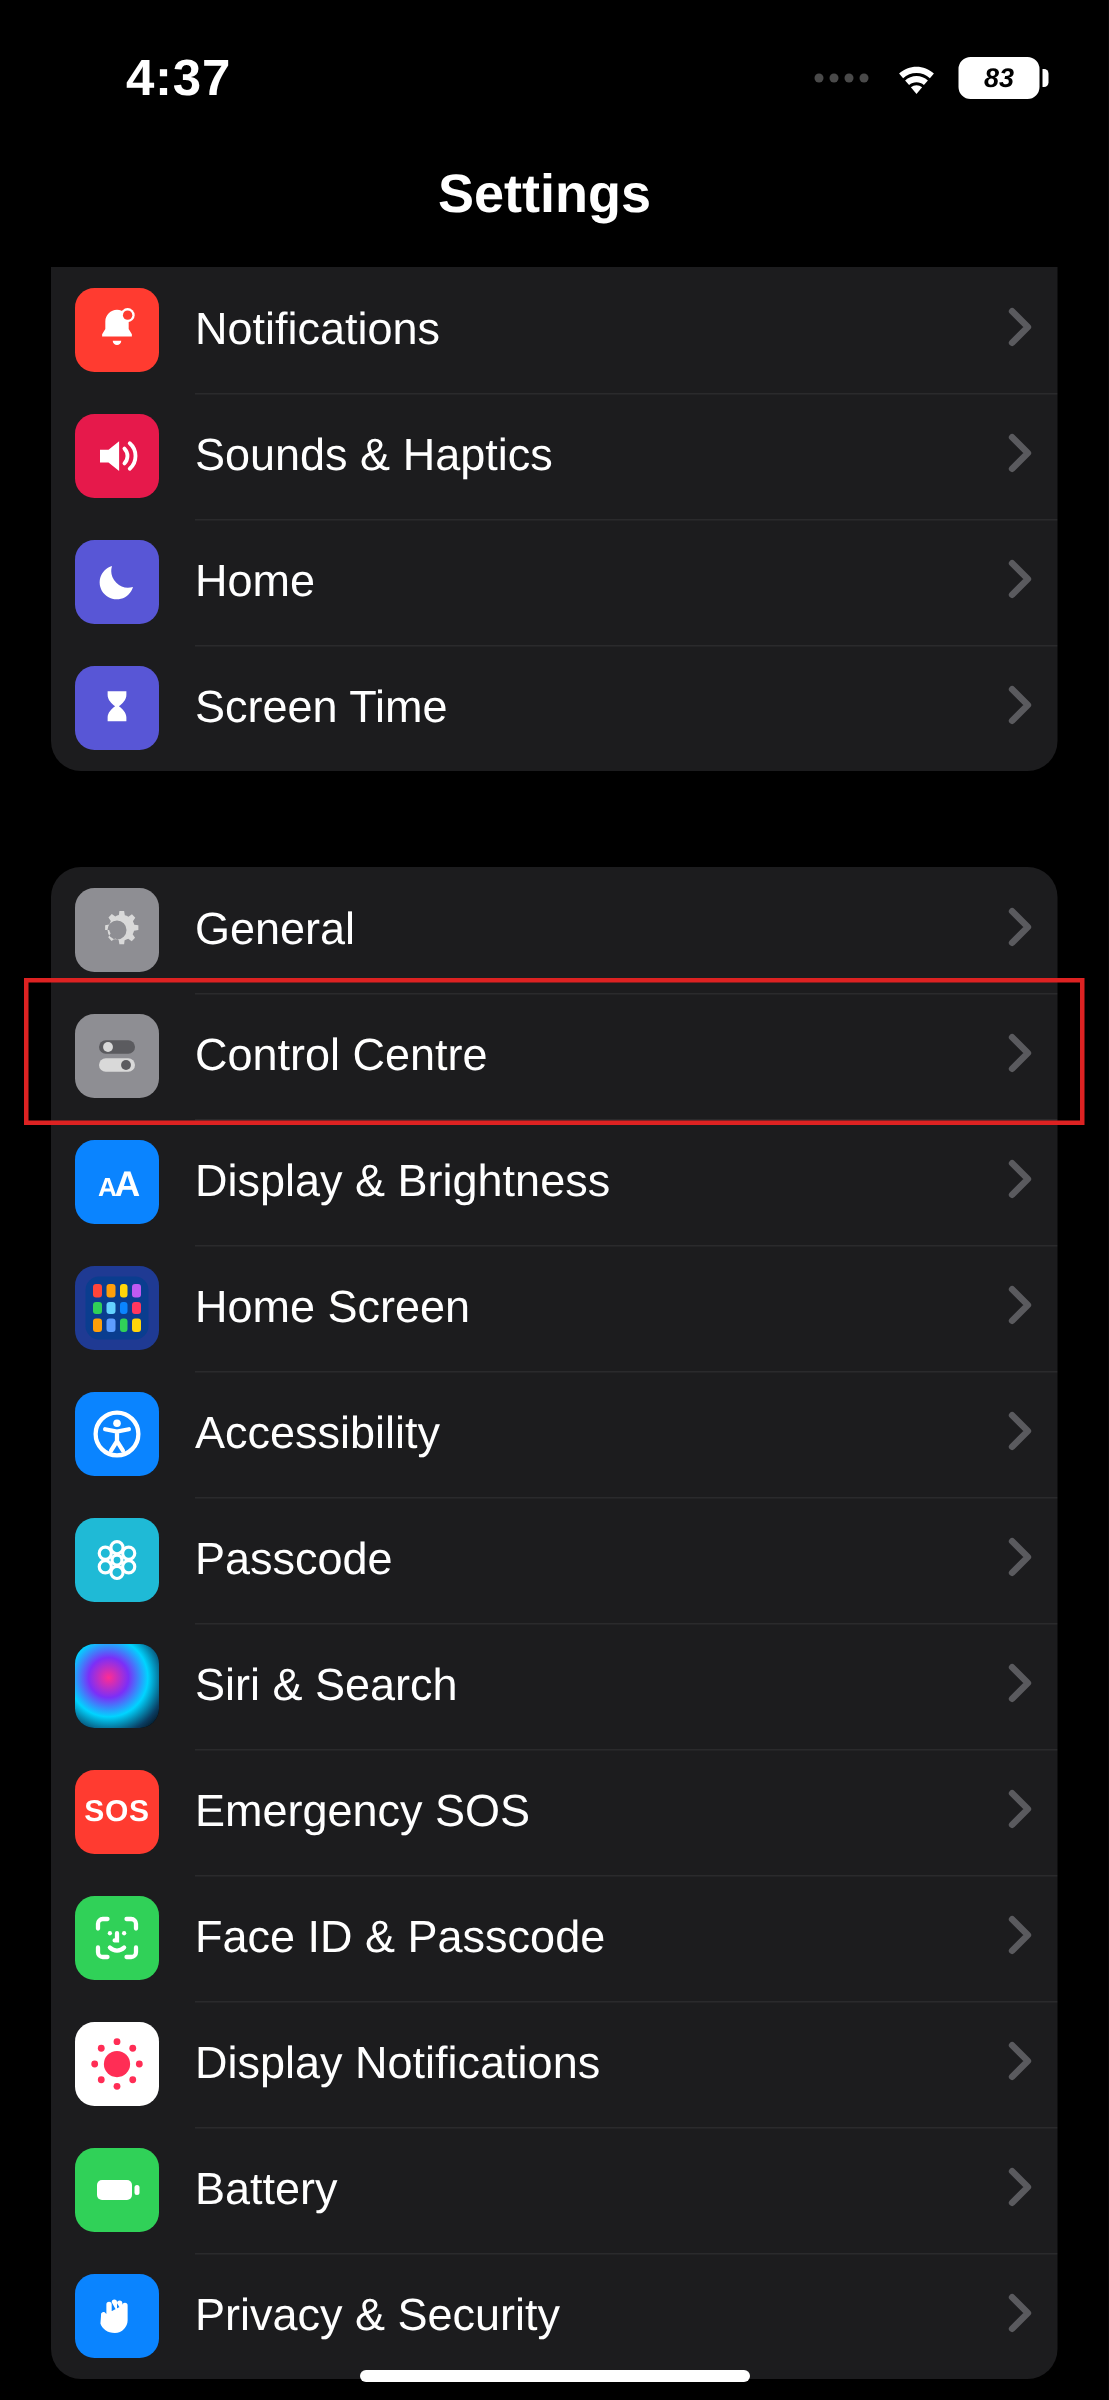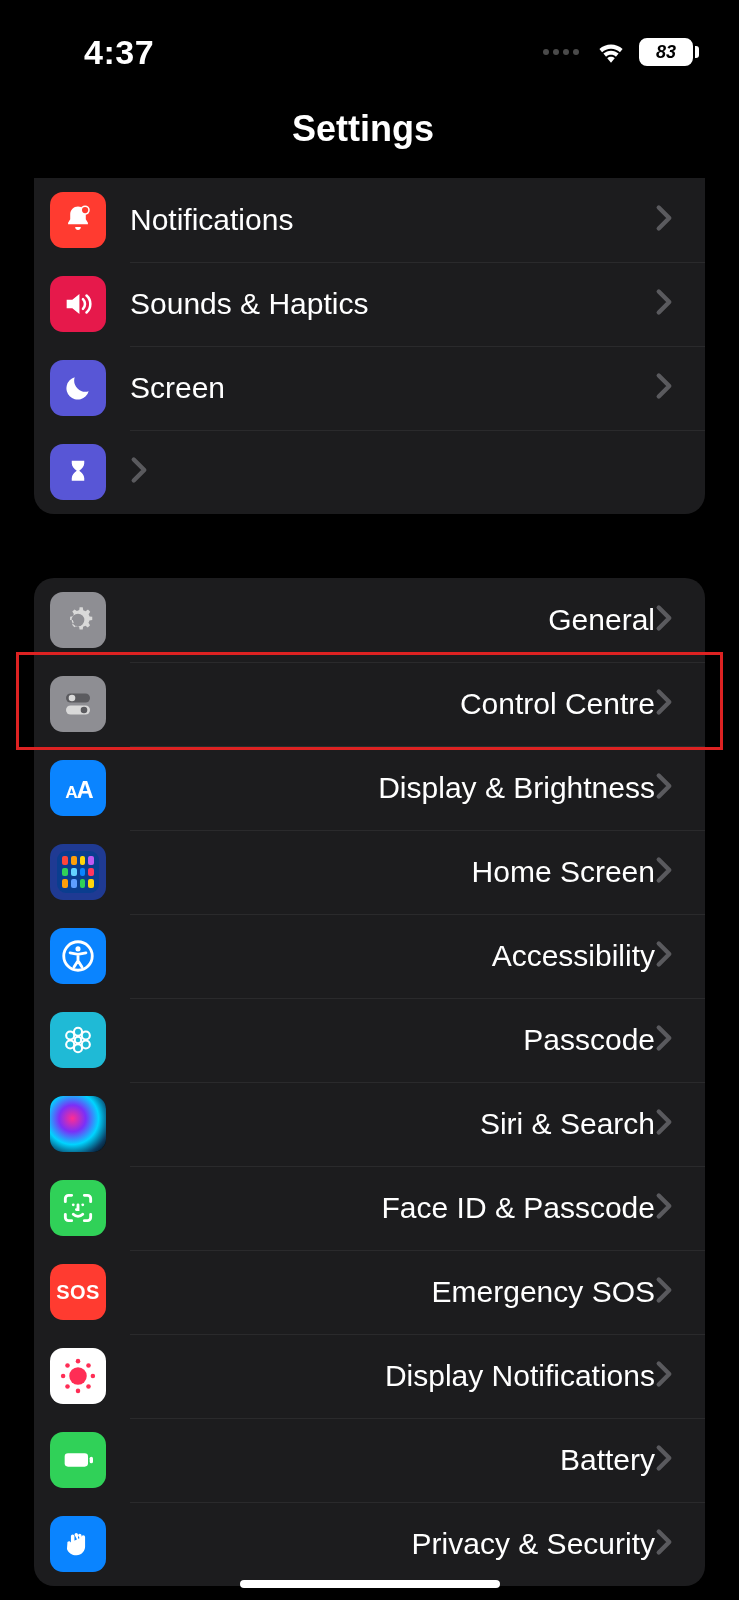--- a/index.html
+++ b/index.html
@@ -72,26 +72,26 @@
     background:#1c1c1e;
     border-radius:20px;
     margin: 0 34px;
     overflow:hidden;
   }
   .group.first {
     border-top-left-radius: 0;
     border-top-right-radius: 0;
     border-radius: 0 0 20px 20px;
   }
-  .group + .group { margin-top: 64px; text-align: right; }
+  .group + .group { margin-top: 64px; }
   .row {
     display:flex;
     align-items:center;
     min-height:84px;
-    padding: 10px 32px 10px 16px;
+    padding: 10px 16px 10px 16px;
     position:relative;
   }
   .row + .row::before {
     content:"";
     position:absolute;
     left:96px; right:0; top:0;
     height:1px;
     background:#2a2a2c;
   }
   .icon-box {
@@ -213,34 +213,35 @@
         </svg>
     </div>
   </div>
 
   <div class="row">
     <div class="icon-box" style="background:#5856d6">
       <svg width="32" height="32" viewBox="0 0 24 24" fill="#fff">
         <path d="M20 14.5A8.5 8.5 0 0 1 9.5 4 8.5 8.5 0 1 0 20 14.5z"></path>
       </svg>
     </div>
-    <div class="row-label">Screen</div>
+    <div class="row-label">Home</div>
     <div class="chev">
       <svg width="18" height="28" viewBox="0 0 10 16" fill="none" stroke="currentColor" stroke-width="2.5" stroke-linecap="round" stroke-linejoin="round">
           <path d="M2 2l6 6-6 6"></path>
         </svg>
     </div>
   </div>
 
   <div class="row">
     <div class="icon-box" style="background:#5856d6">
       <svg width="30" height="30" viewBox="0 0 24 24" fill="#fff">
         <path d="M7 3h10v2c0 2.5-2 4.5-4 6 2 1.5 4 3.5 4 6v2H7v-2c0-2.5 2-4.5 4-6-2-1.5-4-3.5-4-6V3z"></path>
       </svg>
     </div>
+    <div class="row-label">Screen Time</div>
     <div class="chev">
       <svg width="18" height="28" viewBox="0 0 10 16" fill="none" stroke="currentColor" stroke-width="2.5" stroke-linecap="round" stroke-linejoin="round">
           <path d="M2 2l6 6-6 6"></path>
         </svg>
     </div>
   </div>
 
 </div>
 
 <div class="group">
@@ -358,42 +359,42 @@
     </div>
     <div class="row-label">Siri &amp; Search</div>
     <div class="chev">
       <svg width="18" height="28" viewBox="0 0 10 16" fill="none" stroke="currentColor" stroke-width="2.5" stroke-linecap="round" stroke-linejoin="round">
           <path d="M2 2l6 6-6 6"></path>
         </svg>
     </div>
   </div>
 
   <div class="row">
+    <div class="icon-box" style="background:#ff3b30">
+      <span style="color:#fff;font-weight:800;font-size:20px;letter-spacing:0.5px">SOS</span>
+    </div>
+    <div class="row-label">Emergency SOS</div>
+    <div class="chev">
+      <svg width="18" height="28" viewBox="0 0 10 16" fill="none" stroke="currentColor" stroke-width="2.5" stroke-linecap="round" stroke-linejoin="round">
+          <path d="M2 2l6 6-6 6"></path>
+        </svg>
+    </div>
+  </div>
+
+  <div class="row">
     <div class="icon-box" style="background:#30d158">
       <svg width="38" height="38" viewBox="0 0 24 24" fill="none" stroke="#fff" stroke-width="1.8" stroke-linecap="round">
         <path d="M4 8V6a2 2 0 0 1 2-2h2M20 8V6a2 2 0 0 0-2-2h-2M4 16v2a2 2 0 0 0 2 2h2M20 16v2a2 2 0 0 1-2 2h-2"></path>
         <circle cx="9" cy="10" r="0.9" fill="#fff" stroke="none"></circle>
         <circle cx="15" cy="10" r="0.9" fill="#fff" stroke="none"></circle>
         <path d="M12 10v3h-1"></path>
         <path d="M9 16c1 1 2 1.3 3 1.3s2-.3 3-1.3"></path>
       </svg>
     </div>
     <div class="row-label">Face ID &amp; Passcode</div>
-    <div class="chev">
-      <svg width="18" height="28" viewBox="0 0 10 16" fill="none" stroke="currentColor" stroke-width="2.5" stroke-linecap="round" stroke-linejoin="round">
-          <path d="M2 2l6 6-6 6"></path>
-        </svg>
-    </div>
-  </div>
-
-  <div class="row">
-    <div class="icon-box" style="background:#ff3b30">
-      <span style="color:#fff;font-weight:800;font-size:20px;letter-spacing:0.5px">SOS</span>
-    </div>
-    <div class="row-label">Emergency SOS</div>
     <div class="chev">
       <svg width="18" height="28" viewBox="0 0 10 16" fill="none" stroke="currentColor" stroke-width="2.5" stroke-linecap="round" stroke-linejoin="round">
           <path d="M2 2l6 6-6 6"></path>
         </svg>
     </div>
   </div>
 
   <div class="row">
     <div class="icon-box" style="background:#ffffff">
       <svg width="42" height="42" viewBox="0 0 24 24">

